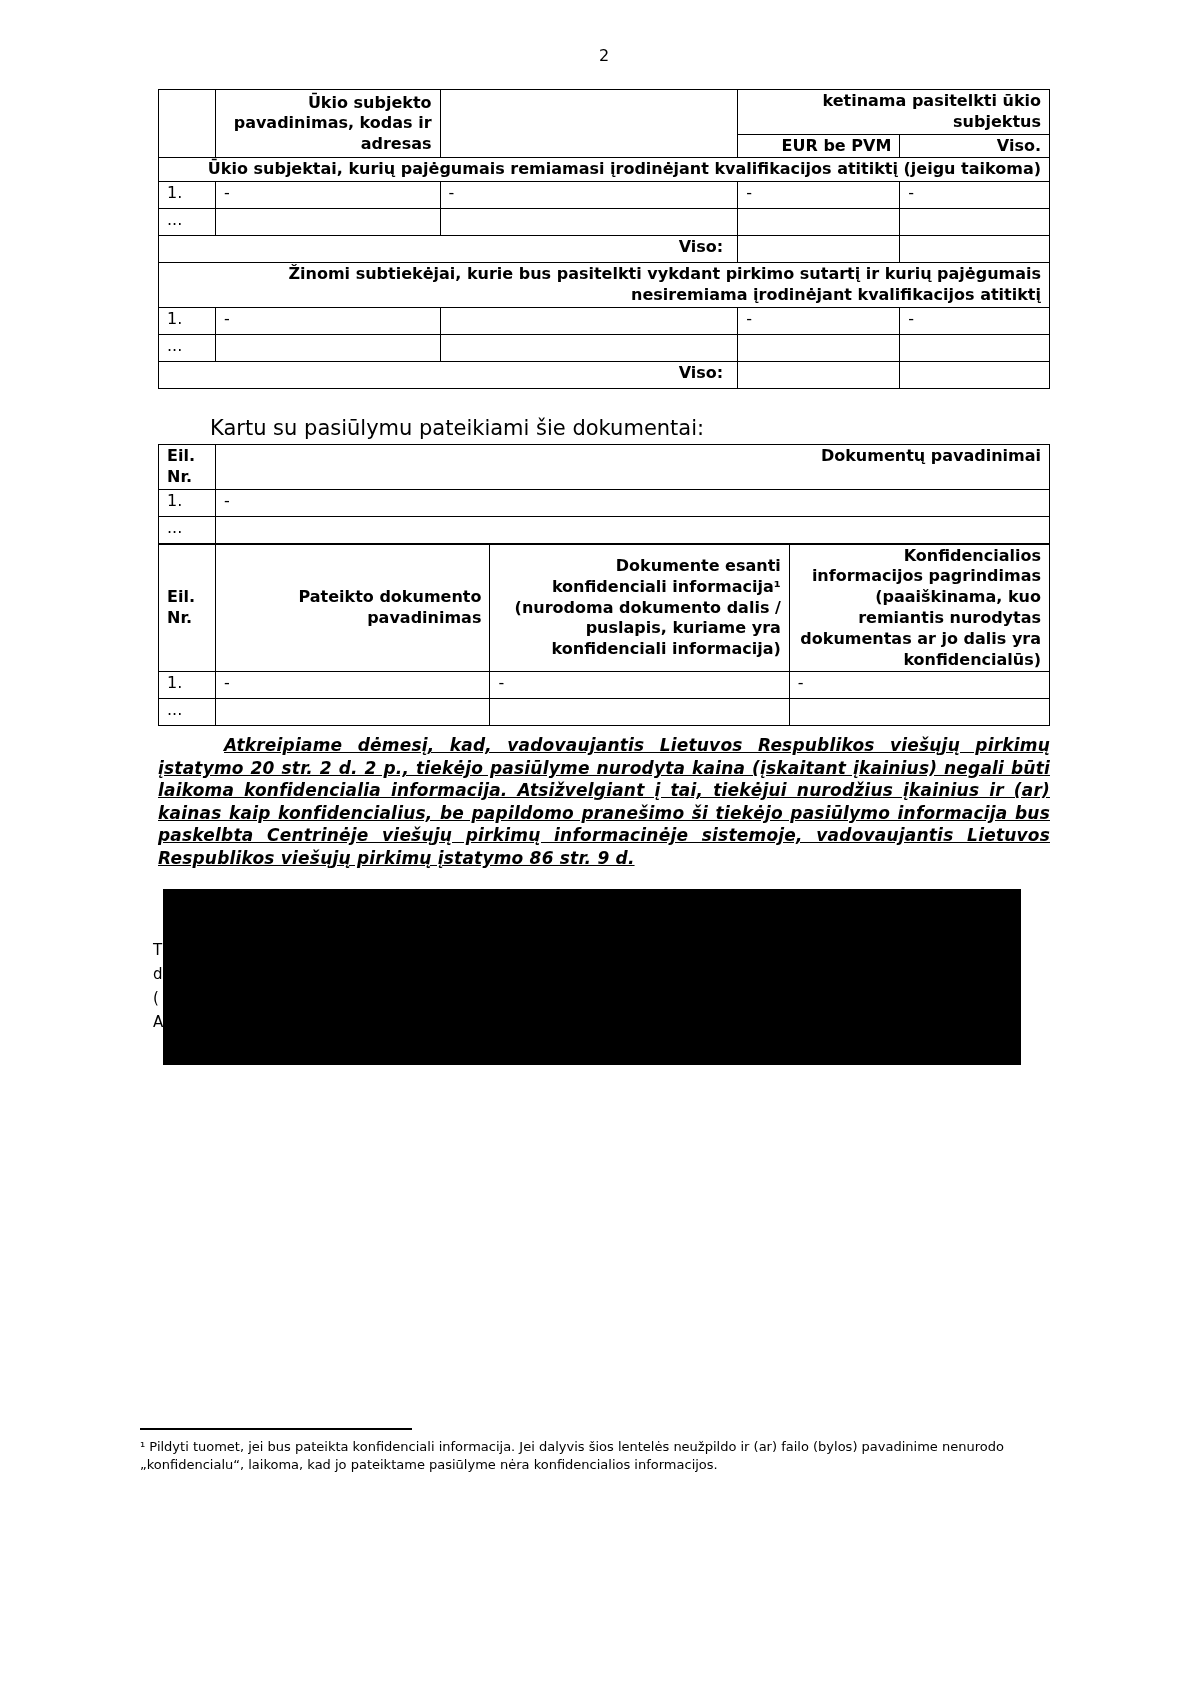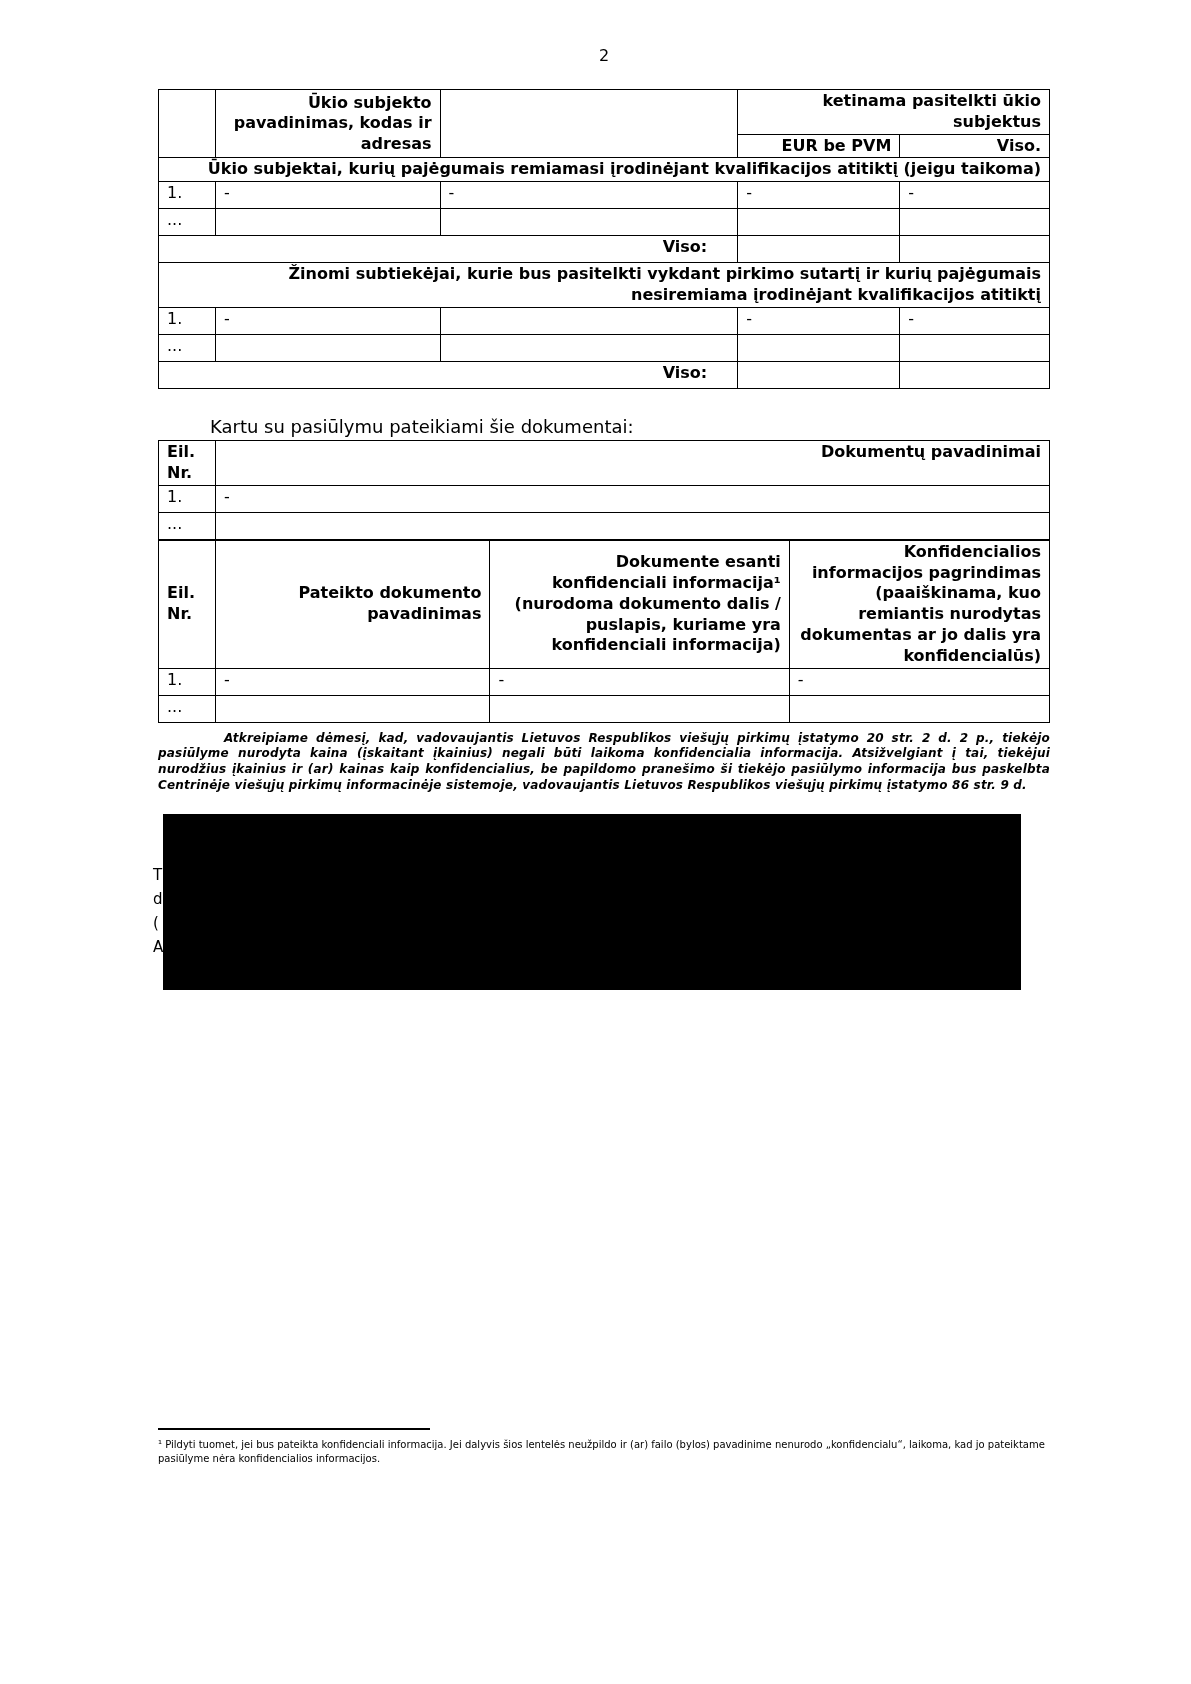--- a/index.html
+++ b/index.html
@@ -9,34 +9,34 @@
     font-family: "DejaVu Sans", "Liberation Sans", sans-serif;
   }
   .page { position: relative; width: 1191px; height: 1684px; overflow: hidden; background: #fff; }
   .content { position: absolute; left: 158px; top: 46px; width: 892px; }
   .page-number { text-align: center; font-size: 16px; margin-bottom: 24px; }
 
   table { width: 100%; border-collapse: collapse; font-size: 16px; table-layout: fixed; }
   td { border: 1.6px solid #000; padding: 1px 8px; vertical-align: middle; line-height: 1.3; word-wrap: break-word; }
   .c { text-align: right; }
   .b { font-weight: bold; }
-  .r { text-align: right; padding-right: 30px; }
+  .r { text-align: right; padding-right: 14px; }
   .top { vertical-align: top; }
   tr.datarow td { height: 24px; vertical-align: top; }
 
-  .lead { font-size: 18px; line-height: 1.3; text-indent: 52px; margin: 26px 0 2px 0; }
-  .para { font-size: 12px; line-height: 1.32; text-align: justify; text-indent: 52px; margin-top: 22px; }
+  .lead { font-size: 21px; line-height: 1.3; text-indent: 52px; margin: 26px 0 2px 0; }
+  .para { font-size: 17px; line-height: 1.32; text-align: justify; text-indent: 52px; margin-top: 22px; text-decoration: underline; }
   .para.notice { font-weight: bold; font-style: italic; text-indent: 66px; margin-top: 8px; letter-spacing: 0.2px; }
 
   .redaction-wrap { position: relative; margin-top: 20px; height: 176px; }
   .fragment { position: absolute; left: -5px; width: 16px; font-size: 15px; color: #000; }
   .fragment.f0 { top: 52px; } .fragment.f1 { top: 76px; } .fragment.f2 { top: 100px; } .fragment.f3 { top: 124px; }
   .redaction { position: absolute; left: 5px; top: 0; width: 858px; height: 176px; background: #000; }
 
-  .footnote { position: absolute; left: 158px; top: 1428px; width: 892px; font-size: 10px; line-height: 1.4; }
+  .footnote { position: absolute; left: 140px; top: 1428px; width: 892px; font-size: 13px; line-height: 1.4; }
   .footnote-rule { width: 272px; border-top: 2px solid #000; margin-bottom: 8px; }
 </style>
 </head>
 <body>
 
 <div class="page">
   <div class="content">
 
     <div class="page-number">2</div>
 

